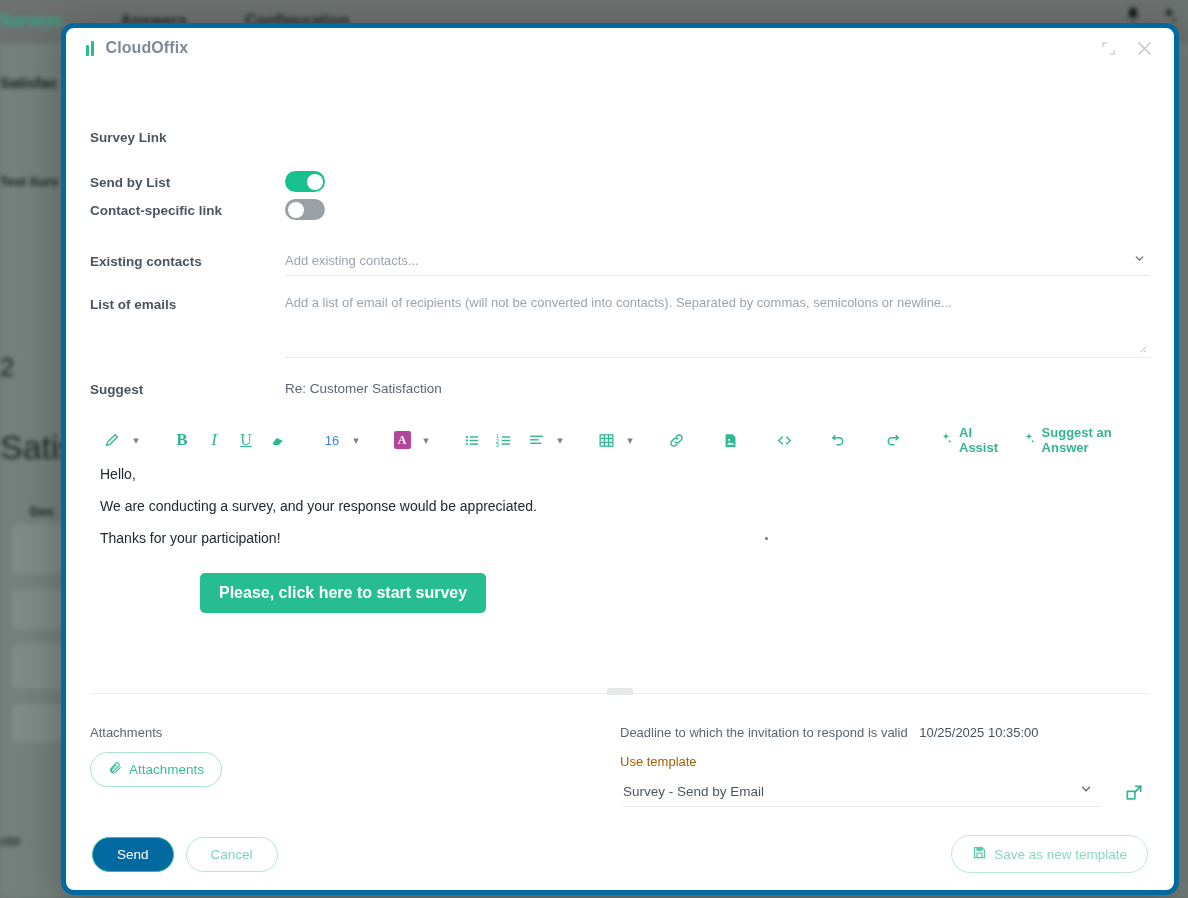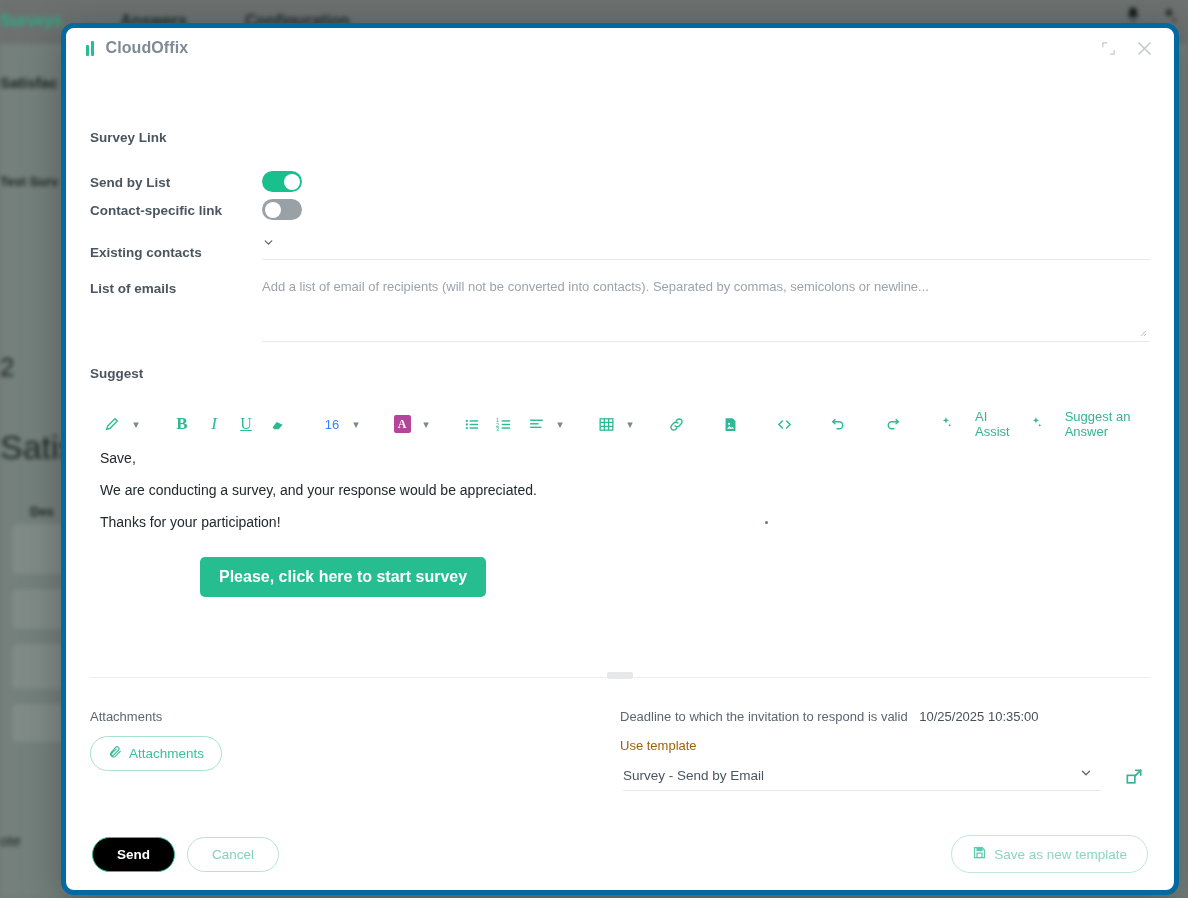--- a/index.html
+++ b/index.html
@@ -78,21 +78,21 @@
   .head-btn {
     width: 24px; height: 24px; display: flex; align-items: center; justify-content: center;
     color: #b9c0c5; cursor: pointer;
   }
 
   .modal-body {
     flex: 1; position: relative; overflow: hidden;
     padding: 0 24px;
   }
 
-  .frm-row { display: flex; align-items: flex-start; }
+  .frm-row { display: flex; align-items: flex-start; gap: 23px; }
   .frm-label {
     width: 172px; flex: none;
     font-size: 13.5px; font-weight: 700; color: #4a5560;
     padding-top: 2px;
   }
   .frm-val { flex: 1; font-size: 13.5px; color: #5b6672; }
 
   .row-survey-link { margin-top: 60px; }
   .survey-link {
     color: #5b82d6; font-size: 13.5px; text-decoration: none;
@@ -107,21 +107,21 @@
   }
   .toggle.on { background: #17c08c; }
   .toggle.off { background: #9aa1a6; }
   .toggle::after {
     content: ""; position: absolute; top: 2.5px;
     width: 16px; height: 16px; border-radius: 50%; background: #fff;
   }
   .toggle.on::after { right: 2.5px; }
   .toggle.off::after { left: 2.5px; }
 
-  .row-contacts { margin-top: 16px; align-items: flex-end; }
+  .row-contacts { margin-top: 32px; align-items: flex-start; }
   .under-line {
     flex: 1; position: relative; padding-bottom: 7px;
     border-bottom: 1px solid #e6e9eb;
     display: flex; align-items: center;
   }
   .ph { color: #9aa4ad; font-size: 13px; flex: 1; }
   .chev { color: #6b7682; font-size: 14px; padding-right: 4px; }
 
   .row-emails { margin-top: 19px; align-items: flex-start; }
   .emails-box {
@@ -158,23 +158,23 @@
   .tb-b { font-weight: 700; font-family: "Liberation Serif", serif; font-size: 17px; }
   .tb-i { font-style: italic; font-family: "Liberation Serif", serif; font-size: 17px; }
   .tb-u { text-decoration: underline; font-family: "Liberation Serif", serif; font-size: 16px; }
   .color-a {
     width: 17px; height: 18px; border-radius: 2px;
     background: #b5459a; color: #fff; font-size: 12px; font-weight: 700;
     display: flex; align-items: center; justify-content: center;
     font-family: "Liberation Serif", serif;
   }
   .ai-btn {
-    display: flex; align-items: center; gap: 22px;
+    display: flex; align-items: center; gap: 6px;
     font-size: 13px; color: #38b294; cursor: pointer;
-    padding: 0 10px; font-weight: 400;
+    padding: 0 10px; font-weight: 700;
   }
 
   
   .editor {
     margin-top: 8px; position: relative;
     height: 210px;
     font-size: 14px; color: #21282e;
     padding-left: 10px;
   }
   .editor p { margin: 0 0 13px 0; line-height: 1.35; }
@@ -239,22 +239,22 @@
     display: flex; align-items: center;
     padding: 0 26px;
     gap: 12px;
   }
   .btn {
     border-radius: 19px; font-size: 13.5px; cursor: pointer;
     display: inline-flex; align-items: center; justify-content: center;
     gap: 7px;
   }
   .btn-send {
-    background: #000000; color: #fff; border: 1px solid #2dbd97;
-    padding: 9px 24px; font-weight: 700;
+    background: #0369a1; color: #fff; border: 1px solid #2dbd97;
+    padding: 9px 24px; font-weight: 400;
   }
   .btn-cancel {
     background: #fff; color: #7fd3bd; border: 1px solid #b5e4d6;
     padding: 9px 24px;
   }
   .foot-spacer { flex: 1; }
   .btn-save-tpl {
     background: #fff; color: #8ad6c2; border: 1px solid #bfe7dc;
     padding: 9px 20px;
   }
@@ -331,20 +331,21 @@
       <div class="toggle on"></div>
     </div>
     <div class="frm-row row-toggle second">
       <div class="frm-label">Contact-specific link</div>
       <div class="toggle off"></div>
     </div>
 
     <div class="frm-row row-contacts">
       <div class="frm-label">Existing contacts</div>
       <div class="under-line">
+        <span class="ph">Add existing contacts...</span>
         <span class="chev">
           <svg width="13" height="13" viewBox="0 0 24 24" fill="none" stroke="#5f6a75" stroke-width="2.4" stroke-linecap="round">
               <path d="M6 9l6 6 6-6"></path>
             </svg>
         </span>
       </div>
     </div>
 
     <div class="frm-row row-emails">
       <div class="frm-label">List of emails</div>
@@ -353,20 +354,21 @@
         <span class="resize-grip">
           <svg width="9" height="9" viewBox="0 0 10 10" stroke="#aeb6bc" stroke-width="1">
               <path d="M9 3L3 9M9 6.5L6.5 9"></path>
             </svg>
         </span>
       </div>
     </div>
 
     <div class="frm-row row-subject">
       <div class="frm-label">Suggest</div>
+      <div class="frm-val">Re: Customer Satisfaction</div>
     </div>
 
     <div class="toolbar">
       <span class="tb">
         <svg width="16" height="16" viewBox="0 0 24 24" fill="none" stroke="#2fb894" stroke-width="2" stroke-linecap="round">
             <path d="M4 20l5-1.5L20 7.5 16.5 4 5.5 15 4 20z"></path>
           </svg>
       </span>
       <span class="tb caret">▾</span>
       <span class="tb sep"></span>
@@ -473,21 +475,21 @@
           <svg width="13" height="13" viewBox="0 0 24 24" fill="#38b294">
               <path d="M11 2l1.6 4.6L17 8l-4.4 1.6L11 14 9.4 9.6 5 8l4.4-1.4z"></path>
               <path d="M18 14l.8 2.2L21 17l-2.2.8L18 20l-.8-2.2L15 17l2.2-.8z"></path>
             </svg>
         </span>
         <span>Suggest an Answer</span>
       </span>
     </div>
 
     <div class="editor">
-      <p>Save,</p>
+      <p>Hello,</p>
       <p>We are conducting a survey, and your response would be appreciated.</p>
       <p>Thanks for your participation!</p>
       <span class="cta-btn">Please, click here to start survey</span>
       <span class="stray-dot"></span>
     </div>
 
     <div class="editor-divider">
       <span class="grip"></span>
     </div>
 

